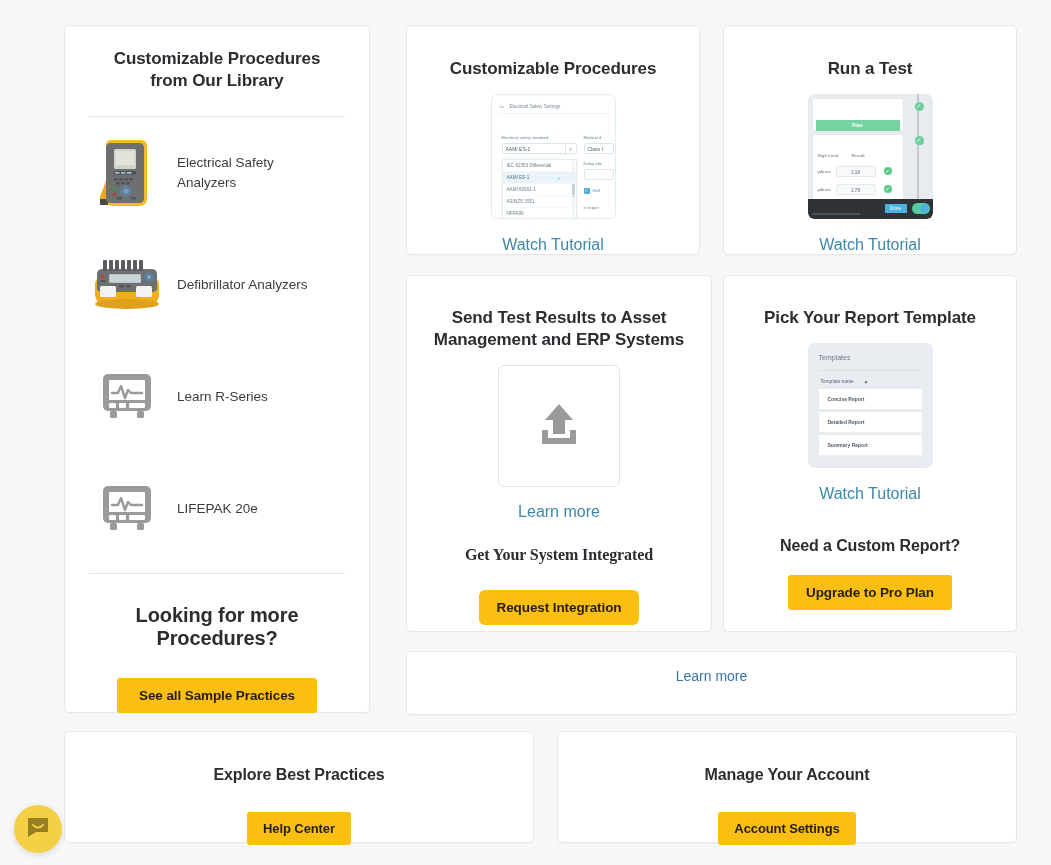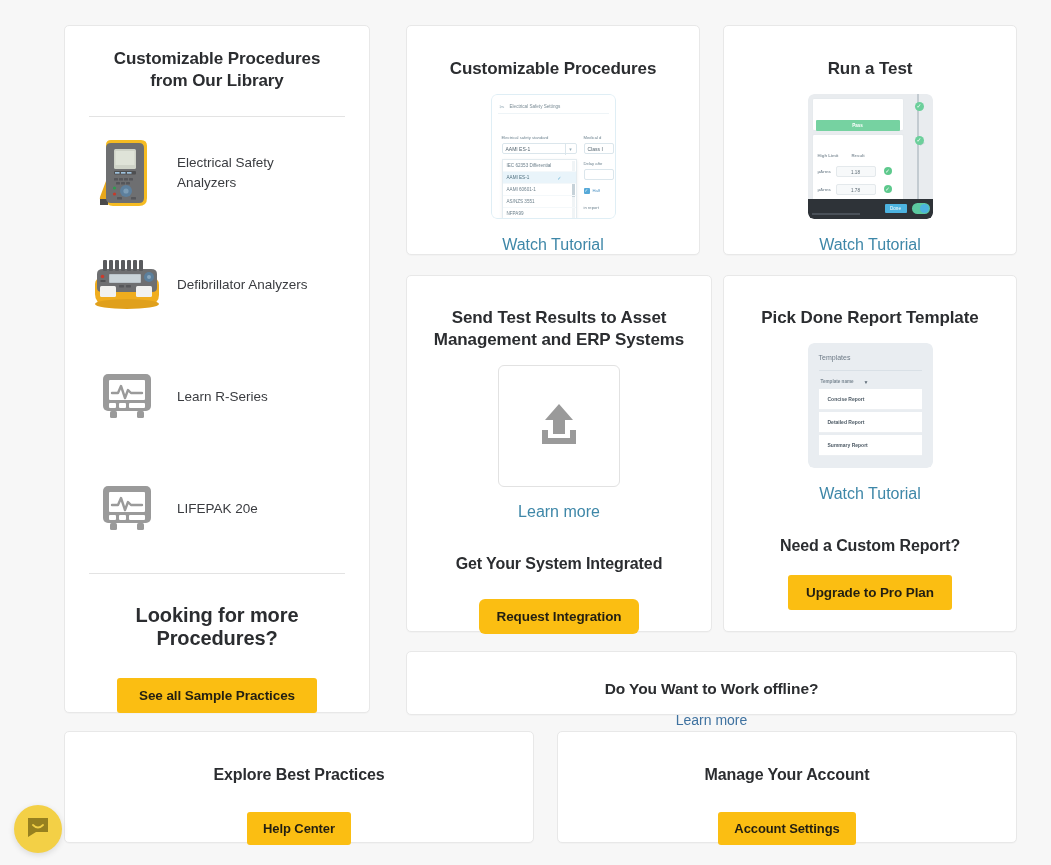--- a/index.html
+++ b/index.html
@@ -524,46 +524,45 @@
     <h2 class="card-title">Send Test Results to Asset Management and ERP Systems</h2>
     <div class="upload-box">
       <span>
         <svg width="58" height="56" viewBox="0 0 58 56" aria-hidden="true">
           <path d="M29 8 L43 24 H35 V38 H23 V24 H15 Z" fill="#9a9a9a"></path>
           <path d="M12 34 V48 H46 V34 H40 V42 H18 V34 Z" fill="#9a9a9a"></path>
         </svg>
       </span>
     </div>
     <a class="link" style="margin-top:16px;">Learn more</a>
-    <h3 class="card-sub" style="margin-top:34px;">Get Your System Integrated</h3>
+    <h3 class="card-sub" style="margin-top:25px;font-family:Liberation Serif, serif;">Get Your System Integrated</h3>
     <button class="btn" style="margin-top:26px;border-radius:6px;">Request Integration</button>
   </section>
 
   <section class="card" id="report-card">
-    <h2 class="card-title">Pick Done Report Template</h2>
+    <h2 class="card-title">Pick Your Report Template</h2>
     <div class="thumb-wrap" style="margin-top:9px;">
       <div class="thumb-frame">
         <div class="mini-tpl">
           <div class="tp-title">Templates</div>
           <div class="tp-rule"></div>
           <div class="tp-colhdr">Template name</div>
           <div class="tp-sort">▼</div>
           <div class="tp-row" style="top:46px;">Concise Report</div>
           <div class="tp-row" style="top:69px;">Detailed Report</div>
           <div class="tp-row" style="top:92px;">Summary Report</div>
         </div>
       </div>
     </div>
     <a class="link watch-link">Watch Tutorial</a>
     <h3 class="card-sub" style="margin-top:34px;">Need a Custom Report?</h3>
     <button class="btn" style="margin-top:20px;">Upgrade to Pro Plan</button>
   </section>
 
   <section class="card" id="offline-card">
-    <h2 class="card-title">Do You Want to Work offline?</h2>
     <a class="link small">Learn more</a>
   </section>
 
   <section class="card" id="practices-card">
     <h2 class="card-title">Explore Best Practices</h2>
     <button class="btn">Help Center</button>
   </section>
 
   <section class="card" id="account-card">
     <h2 class="card-title">Manage Your Account</h2>

